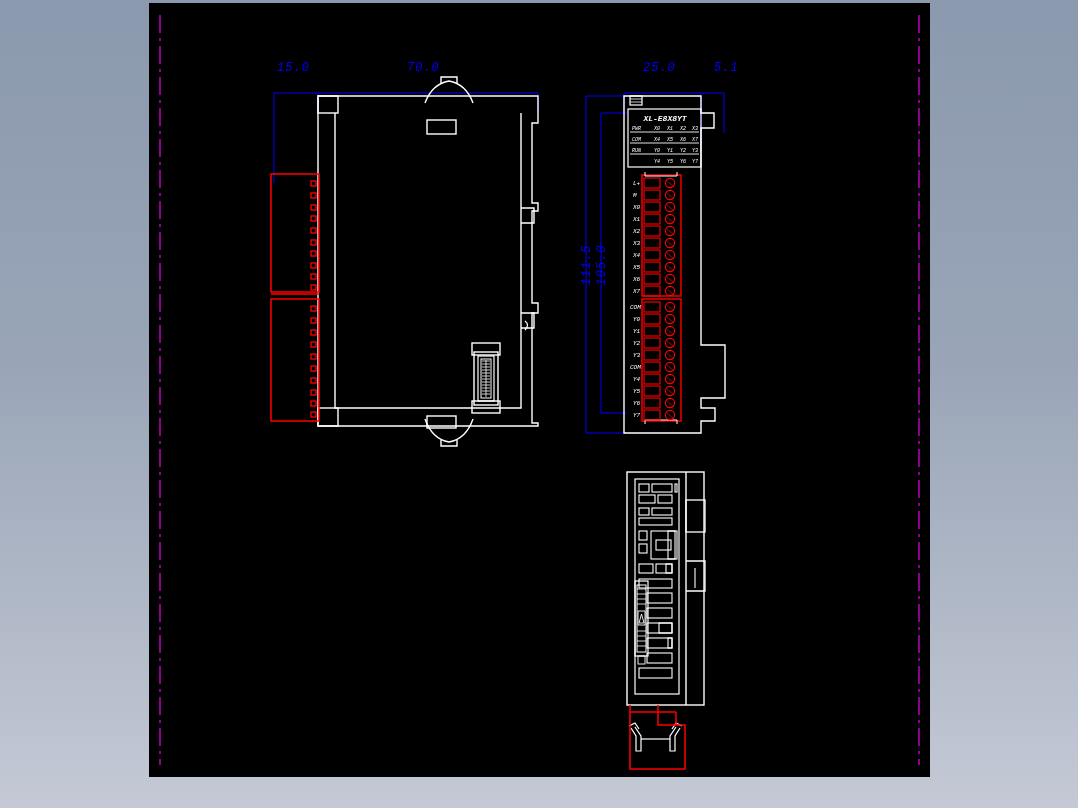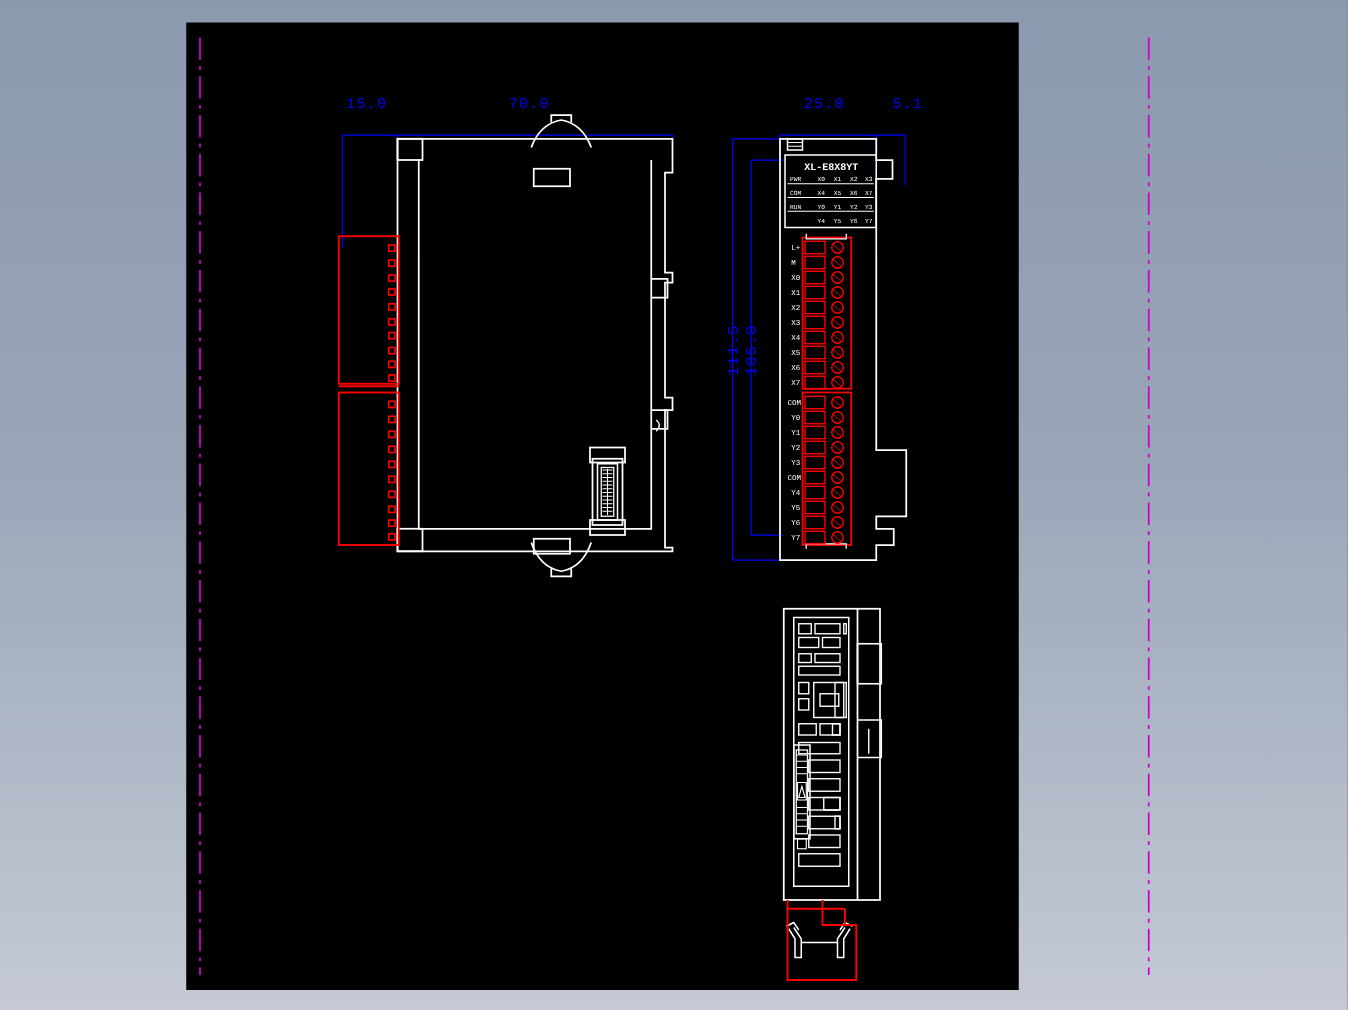--- a/index.html
+++ b/index.html
@@ -3,22 +3,23 @@
 <meta charset="utf-8">
 <style>
   html,body{margin:0;padding:0;}
   body{
     width:1078px;height:808px;overflow:hidden;
     font-family:"Liberation Sans", sans-serif;
     background:linear-gradient(180deg,#8b99ae 0%,#99a5b7 45%,#c4c9d5 100%);
   }
   #stage{position:relative;width:1078px;height:808px;}
   #canvas-area{
-    position:absolute;left:149px;top:18px;width:666px;height:774px;
+    position:absolute;left:149px;top:3px;width:781px;height:774px;
     background:#000000;
+    font-style:italic;
   }
   svg{display:block;}
   .dimtxt{
     fill:#0000ff;
     font-family:"Liberation Mono", monospace;
     font-size:12px;
     letter-spacing:1px;
   }
   .dimtxt-v{
     fill:#0000ff;

